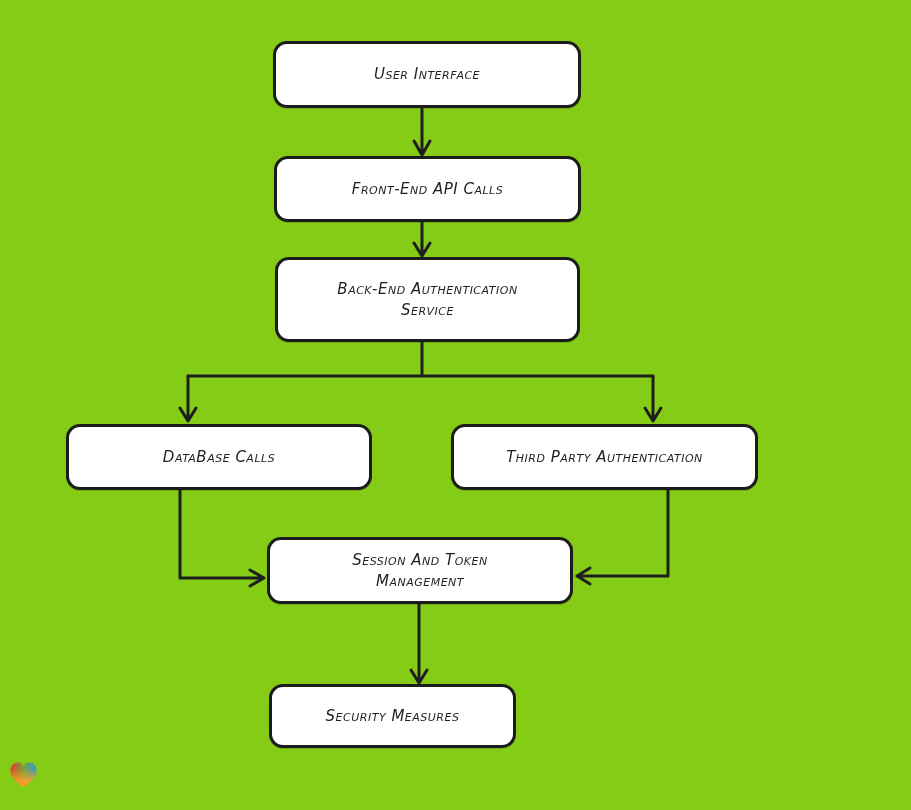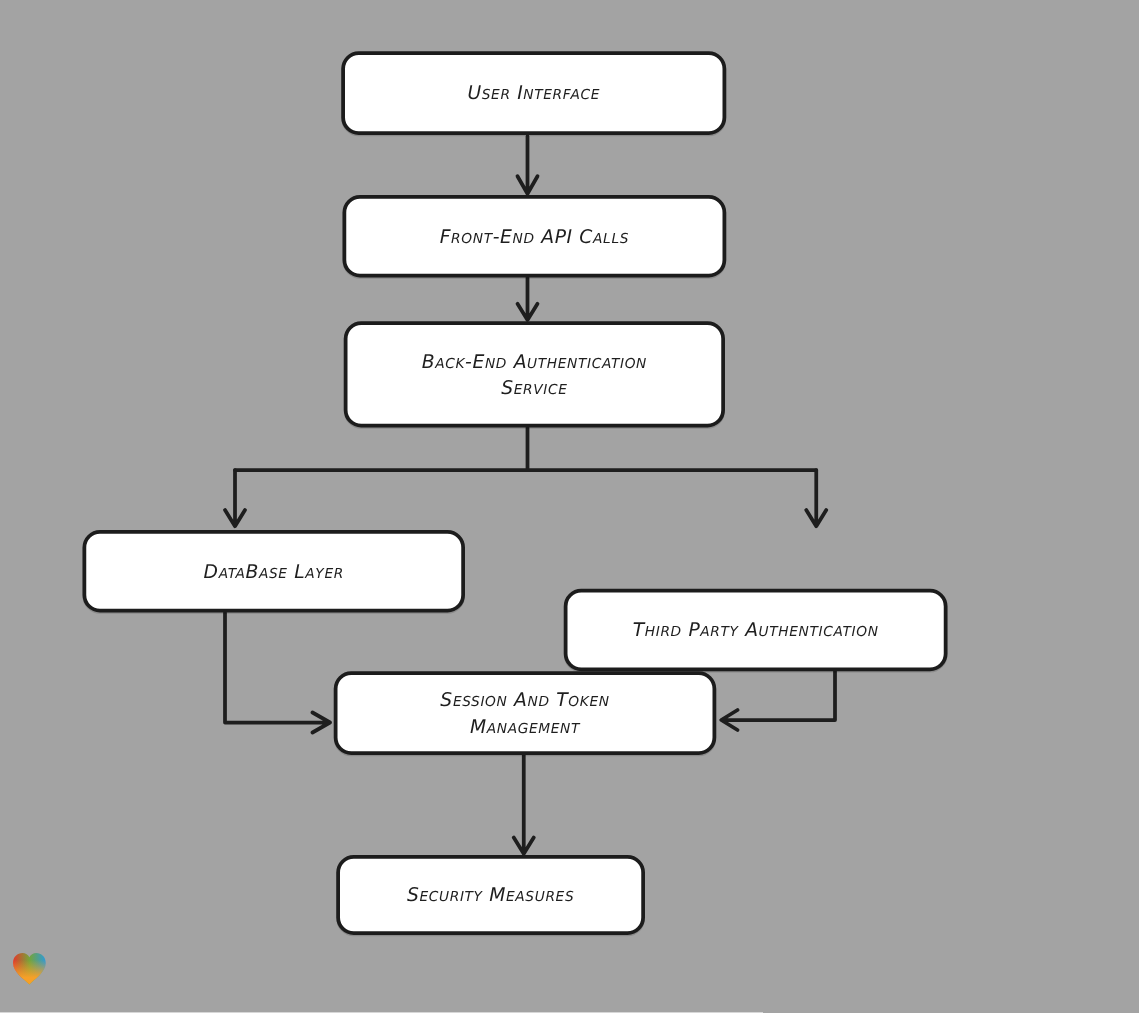--- a/index.html
+++ b/index.html
@@ -1,21 +1,21 @@
 <!DOCTYPE html>
 <html><head>
 <meta charset="utf-8">
 <style>
   * { margin: 0; padding: 0; box-sizing: border-box; }
   html, body { background: #ffffff; }
   .canvas {
     position: relative;
     width: 911px;
     height: 810px;
-    background: #a3a3a3;
+    background: #84cc16;
     overflow: hidden;
     font-family: "DejaVu Sans", "Liberation Sans", sans-serif;
   }
   .edges {
     position: absolute;
     left: 0; top: 0;
     width: 911px; height: 810px;
     z-index: 1;
   }
   .edges path {
@@ -42,21 +42,21 @@
     font-variant: small-caps;
     font-size: 15px;
     letter-spacing: 0.5px;
     color: #1f1f1f;
     line-height: 1.35;
   }
   #node-user-interface      { left: 273px; top:  41px; width: 308px; height: 67px; }
   #node-front-end-api-calls { left: 274px; top: 156px; width: 307px; height: 66px; }
   #node-back-end-auth       { left: 275px; top: 257px; width: 305px; height: 85px; text-align: center; }
   #node-database-layer      { left:  66px; top: 424px; width: 306px; height: 66px; }
-  #node-third-party-auth    { left: 451px; top: 424px; width: 307px; height: 66px; margin-top: 47px; }
+  #node-third-party-auth    { left: 451px; top: 424px; width: 307px; height: 66px; }
   #node-session-token       { left: 267px; top: 537px; width: 306px; height: 67px; }
   #node-security-measures   { left: 269px; top: 684px; width: 247px; height: 64px; }
   #node-back-end-auth span  { max-width: 215px; }
   #node-session-token span  { max-width: 190px; }
   .brand-logo {
     position: absolute;
     left: 8px; top: 760px;
     width: 31px; height: 31px;
     z-index: 3;
   }
@@ -91,21 +91,21 @@
 
   <div class="node" id="node-front-end-api-calls">
     <span>Front-End API Calls</span>
   </div>
 
   <div class="node" id="node-back-end-auth">
     <span>Back-End Authentication Service</span>
   </div>
 
   <div class="node" id="node-database-layer">
-    <span>DataBase Layer</span>
+    <span>DataBase Calls</span>
   </div>
 
   <div class="node" id="node-third-party-auth">
     <span>Third Party Authentication</span>
   </div>
 
   <div class="node" id="node-session-token">
     <span>Session And Token Management</span>
   </div>
 

